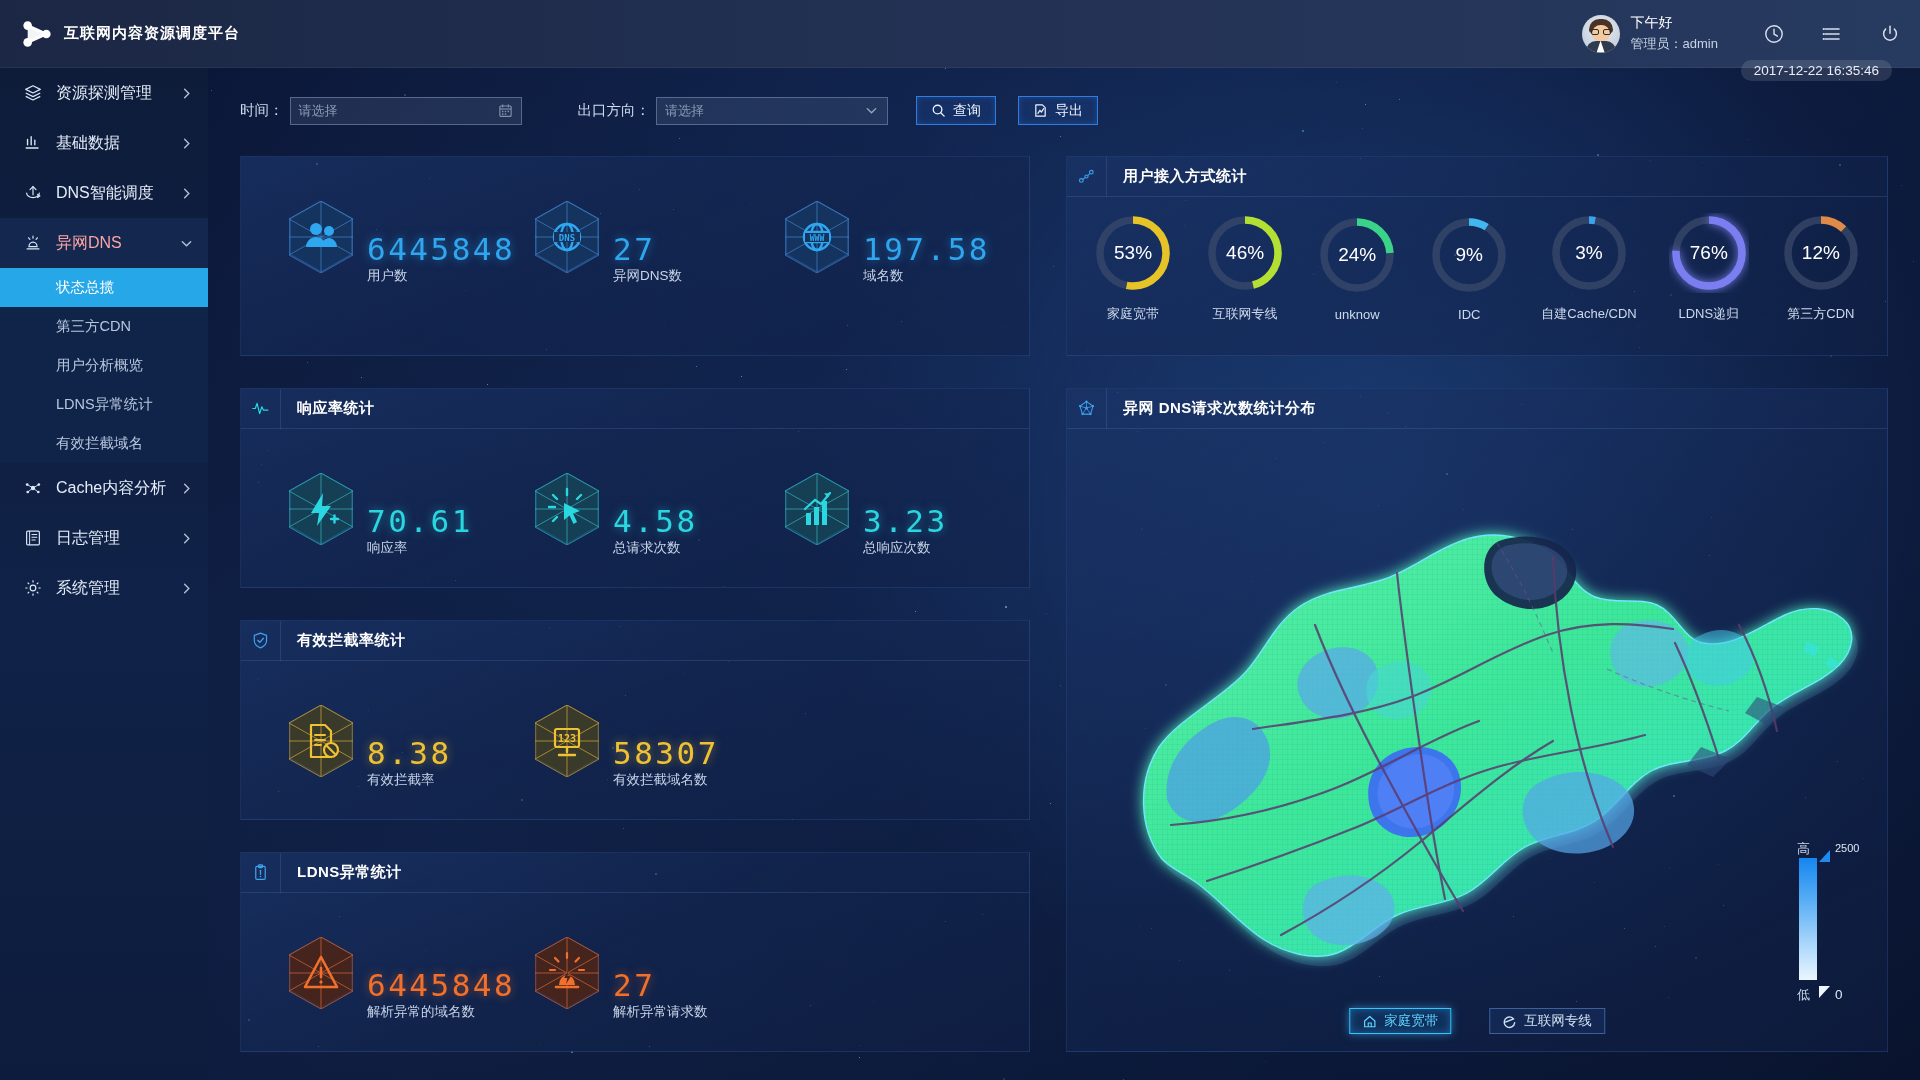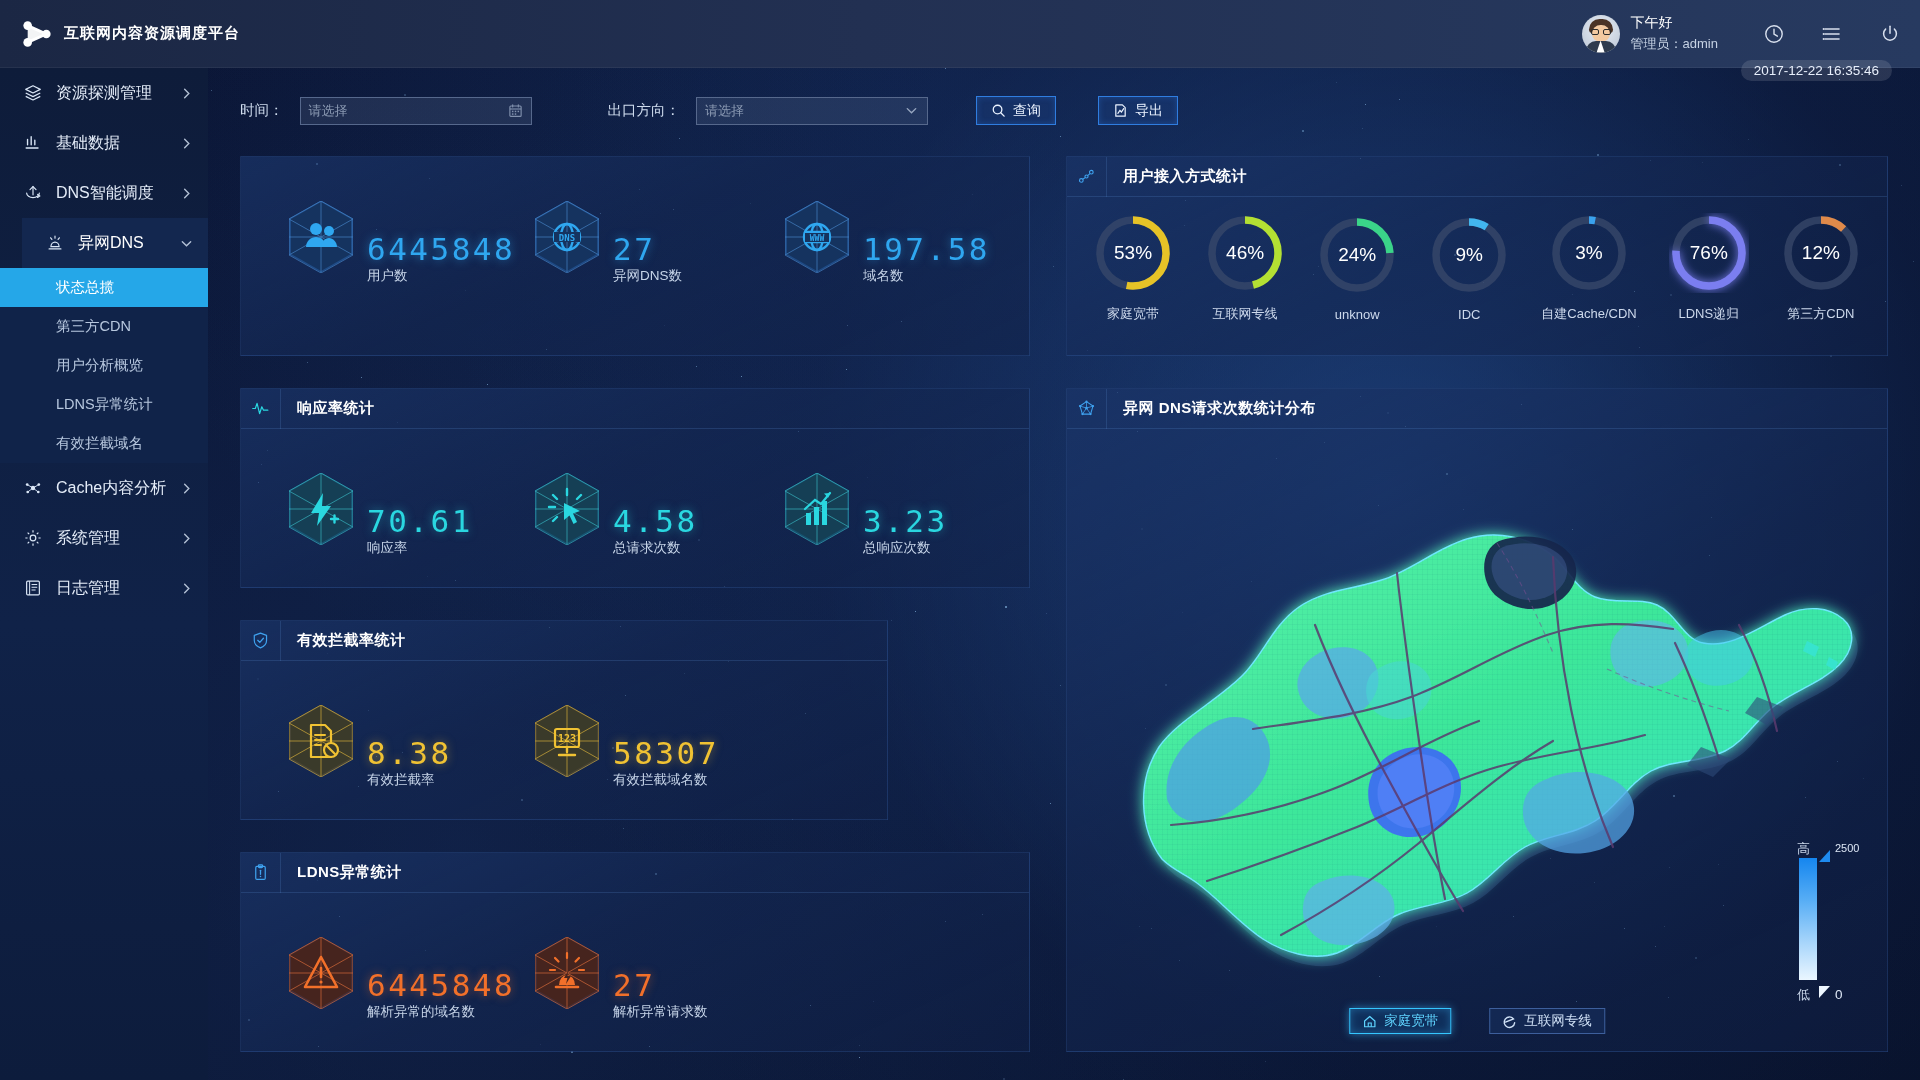--- a/index.html
+++ b/index.html
@@ -61,31 +61,31 @@
     background:linear-gradient(180deg,#0e1c3a 0%,#102248 55%,#0d1c3c 100%);
     z-index:15;
   }
   .nav-item{
     height:50px;display:flex;align-items:center;padding:0 14px 0 22px;
     color:#e4ecf8;font-size:16px;cursor:pointer;position:relative;
   }
   .nav-item .ico{width:22px;height:22px;flex:0 0 auto;margin-right:12px;display:flex;align-items:center;justify-content:center;}
   .nav-item .txt{flex:1;white-space:nowrap;}
   .nav-item .arr{width:14px;height:14px;opacity:.85;}
-  .nav-item.open{background:#13274f;color:#ffffff;margin-left:22px;}
+  .nav-item.open{background:#13274f;color:#fca5a5;}
   .nav-sub{background:#102349;}
   .sub-item{
     height:39px;display:flex;align-items:center;padding-left:56px;
     font-size:14.5px;color:#b7c7de;cursor:pointer;text-align:right;
   }
   .sub-item.active{background:#25a7e8;color:#fff;}
 
   
   .content{position:absolute;left:208px;top:68px;width:1712px;height:1012px;}
-  .filterbar{position:absolute;left:32px;top:28px;display:flex;align-items:center;gap:10px;}
+  .filterbar{position:absolute;left:32px;top:28px;display:flex;align-items:center;gap:0;}
   .f-label{font-size:14.5px;color:#cfdcee;margin-right:6px;white-space:nowrap;}
   .f-input{
     width:232px;height:28px;background:rgba(110,130,165,.20);
     border:1px solid #56688c;display:flex;align-items:center;padding:0 8px;
     font-size:13px;color:#8b9ab3;position:relative;
   }
   .f-input .ph{flex:1;}
   .f-input .ic{width:15px;height:15px;opacity:.8;}
   .f-gap{width:56px;}
   .btn{
@@ -518,45 +518,45 @@
       <span class="arr">
         <svg viewBox="0 0 14 14" width="13" height="13">
             <path d="M5 2.5 L9.5 7 L5 11.5" fill="none" stroke="#cfdcee" stroke-width="1.5" stroke-linecap="round"></path>
           </svg>
       </span>
     </div>
 
     <div class="nav-item">
       <span class="ico">
         <svg viewBox="0 0 22 22" width="20" height="20">
-            <g fill="none" stroke="#dbe7f7" stroke-width="1.3">
-              <circle cx="11" cy="11" r="3.1"></circle>
-              <path d="M11 2.6v2.4M11 17v2.4M2.6 11h2.4M17 11h2.4M5.1 5.1l1.7 1.7M15.2 15.2l1.7 1.7M16.9 5.1l-1.7 1.7M6.8 15.2l-1.7 1.7"></path>
-            </g>
-          </svg>
-      </span>
-      <span class="txt">系统管理</span>
-      <span class="arr">
-        <svg viewBox="0 0 14 14" width="13" height="13">
-            <path d="M5 2.5 L9.5 7 L5 11.5" fill="none" stroke="#cfdcee" stroke-width="1.5" stroke-linecap="round"></path>
-          </svg>
-      </span>
-    </div>
-
-    <div class="nav-item">
-      <span class="ico">
-        <svg viewBox="0 0 22 22" width="20" height="20">
             <rect x="4" y="3.5" width="14" height="15" rx="1.2" fill="none" stroke="#dbe7f7" stroke-width="1.3"></rect>
             <path d="M7.3 3.5v15" stroke="#dbe7f7" stroke-width="1.1"></path>
             <g stroke="#dbe7f7" stroke-width="1.1" stroke-linecap="round">
               <path d="M9.8 7.2h5.4M9.8 10.2h5.4M9.8 13.2h3.6"></path>
             </g>
           </svg>
       </span>
       <span class="txt">日志管理</span>
+      <span class="arr">
+        <svg viewBox="0 0 14 14" width="13" height="13">
+            <path d="M5 2.5 L9.5 7 L5 11.5" fill="none" stroke="#cfdcee" stroke-width="1.5" stroke-linecap="round"></path>
+          </svg>
+      </span>
+    </div>
+
+    <div class="nav-item">
+      <span class="ico">
+        <svg viewBox="0 0 22 22" width="20" height="20">
+            <g fill="none" stroke="#dbe7f7" stroke-width="1.3">
+              <circle cx="11" cy="11" r="3.1"></circle>
+              <path d="M11 2.6v2.4M11 17v2.4M2.6 11h2.4M17 11h2.4M5.1 5.1l1.7 1.7M15.2 15.2l1.7 1.7M16.9 5.1l-1.7 1.7M6.8 15.2l-1.7 1.7"></path>
+            </g>
+          </svg>
+      </span>
+      <span class="txt">系统管理</span>
       <span class="arr">
         <svg viewBox="0 0 14 14" width="13" height="13">
             <path d="M5 2.5 L9.5 7 L5 11.5" fill="none" stroke="#cfdcee" stroke-width="1.5" stroke-linecap="round"></path>
           </svg>
       </span>
     </div>
   </div>
 
   <div class="content">
 
@@ -770,21 +770,21 @@
               </svg>
           </span>
           <span class="stat-txt">
             <span class="stat-val" style="color:#2ad7e0;text-shadow:0 0 10px rgba(42,215,224,.5)">3.23</span>
             <span class="stat-lab">总响应次数</span>
           </span>
         </div>
       </div>
     </div>
 
-    <div class="panel" style="left:32px;top:552px;width:648px;height:200px;">
+    <div class="panel" style="left:32px;top:552px;width:790px;height:200px;">
       <div class="panel-head">
         <span class="ph-ic">
           <svg viewBox="0 0 22 22" width="19" height="19">
               <path d="M11 2.5 L18 5v6c0 4.2-3.2 7-7 8.5C7 18 3.8 15.2 3.8 11V5z" fill="none" stroke="#3fa2ef" stroke-width="1.4" stroke-linejoin="round"></path>
               <path d="M7.8 10.8 L10.2 13.2 L14.4 8.4" fill="none" stroke="#3fa2ef" stroke-width="1.5" stroke-linecap="round"></path>
             </svg>
         </span>
         <span class="ph-tt">有效拦截率统计</span>
       </div>
       <div class="panel-body stats" style="height:159px;">

